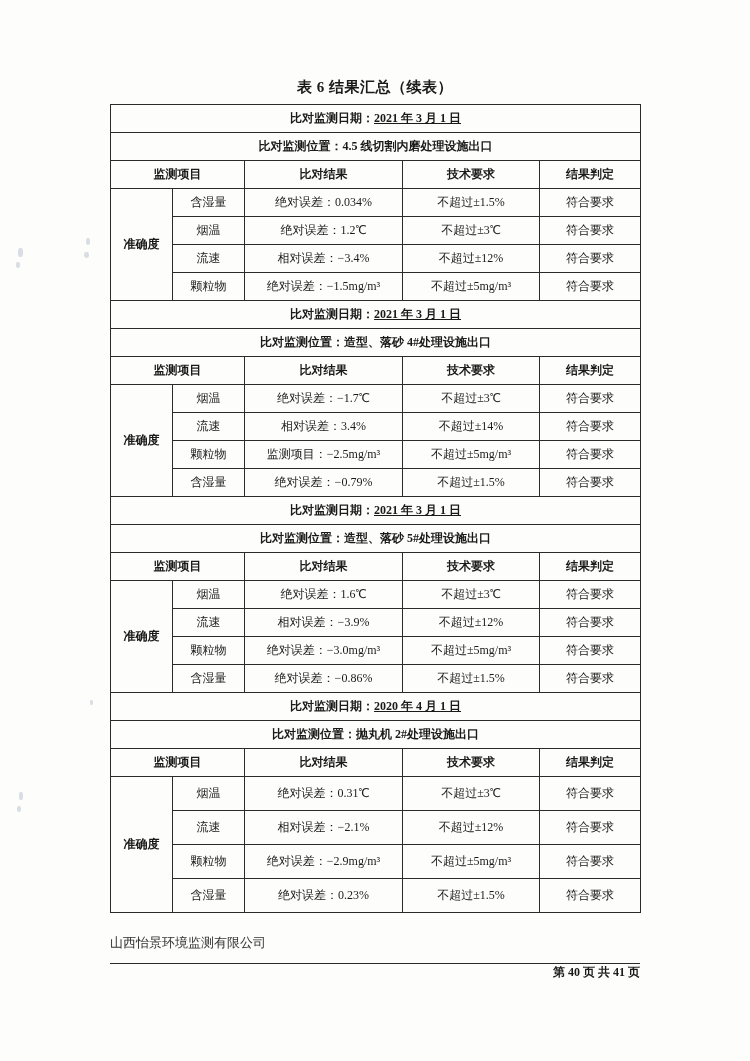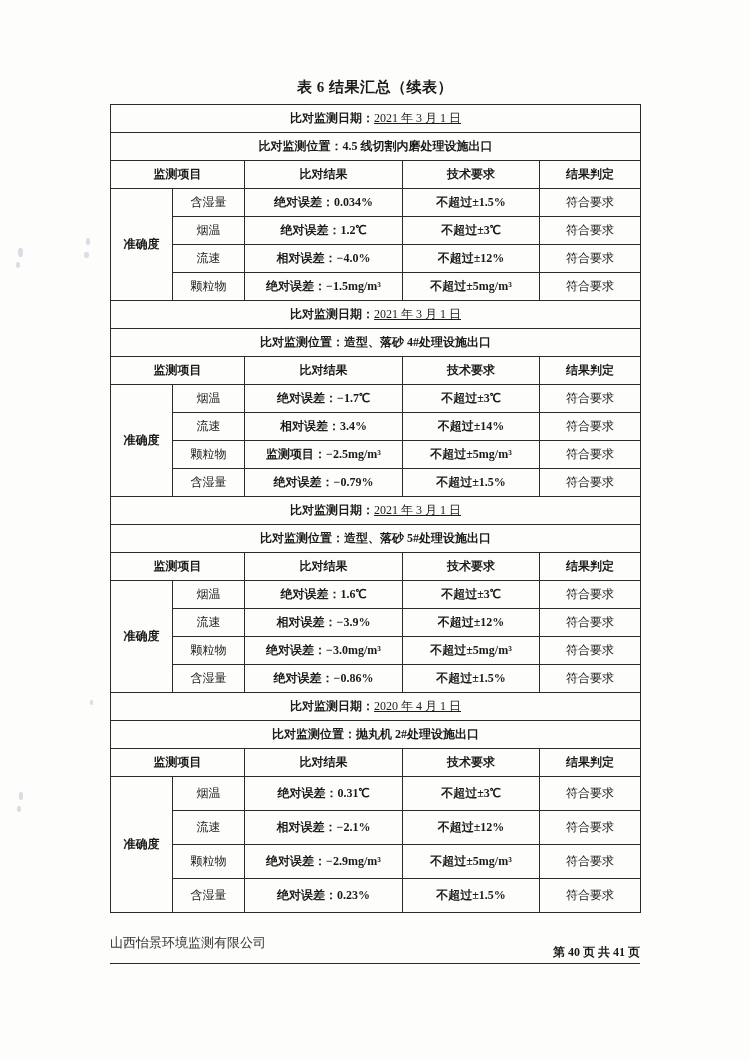--- a/index.html
+++ b/index.html
@@ -54,37 +54,36 @@
     height: 27px;
     line-height: 1.25;
   }
   td.banner {
     font-weight: 700;
     font-size: 13px;
     height: 30px;
   }
   td.banner .uline {
     text-decoration: underline;
-    font-weight: 400;
+    font-weight: 700;
   }
   td.colhead {
     font-weight: 700;
     font-size: 13px;
     height: 29px;
   }
   td.rowlabel {
     font-weight: 700;
     font-size: 13px;
   }
   td.param {
     font-size: 12px;
   }
   td.result, td.req {
     font-size: 12px;
-    font-weight: bold;
   }
   td.verdict {
     font-size: 12px;
   }
   .footer-rule {
     position: absolute;
     left: 110px;
     top: 963px;
     width: 530px;
     height: 1px;
@@ -93,21 +92,21 @@
   .footer-left {
     position: absolute;
     left: 110px;
     top: 934px;
     font-size: 13px;
     color: #333;
   }
   .footer-right {
     position: absolute;
     left: 470px;
-    top: 944px;
+    top: 964px;
     width: 170px;
     text-align: right;
     font-size: 12px;
     font-weight: 700;
     color: #1a1a1a;
   }
 </style>
 </head>
 <body>
 
@@ -157,21 +156,21 @@
         <td class="verdict">符合要求</td>
       </tr>
       <tr>
         <td class="param">烟温</td>
         <td class="result">绝对误差：1.2℃</td>
         <td class="req">不超过±3℃</td>
         <td class="verdict">符合要求</td>
       </tr>
       <tr>
         <td class="param">流速</td>
-        <td class="result">相对误差：−4.0%</td>
+        <td class="result">相对误差：−3.4%</td>
         <td class="req">不超过±12%</td>
         <td class="verdict">符合要求</td>
       </tr>
       <tr>
         <td class="param">颗粒物</td>
         <td class="result">绝对误差：−1.5mg/m³</td>
         <td class="req">不超过±5mg/m³</td>
         <td class="verdict">符合要求</td>
       </tr>
 

